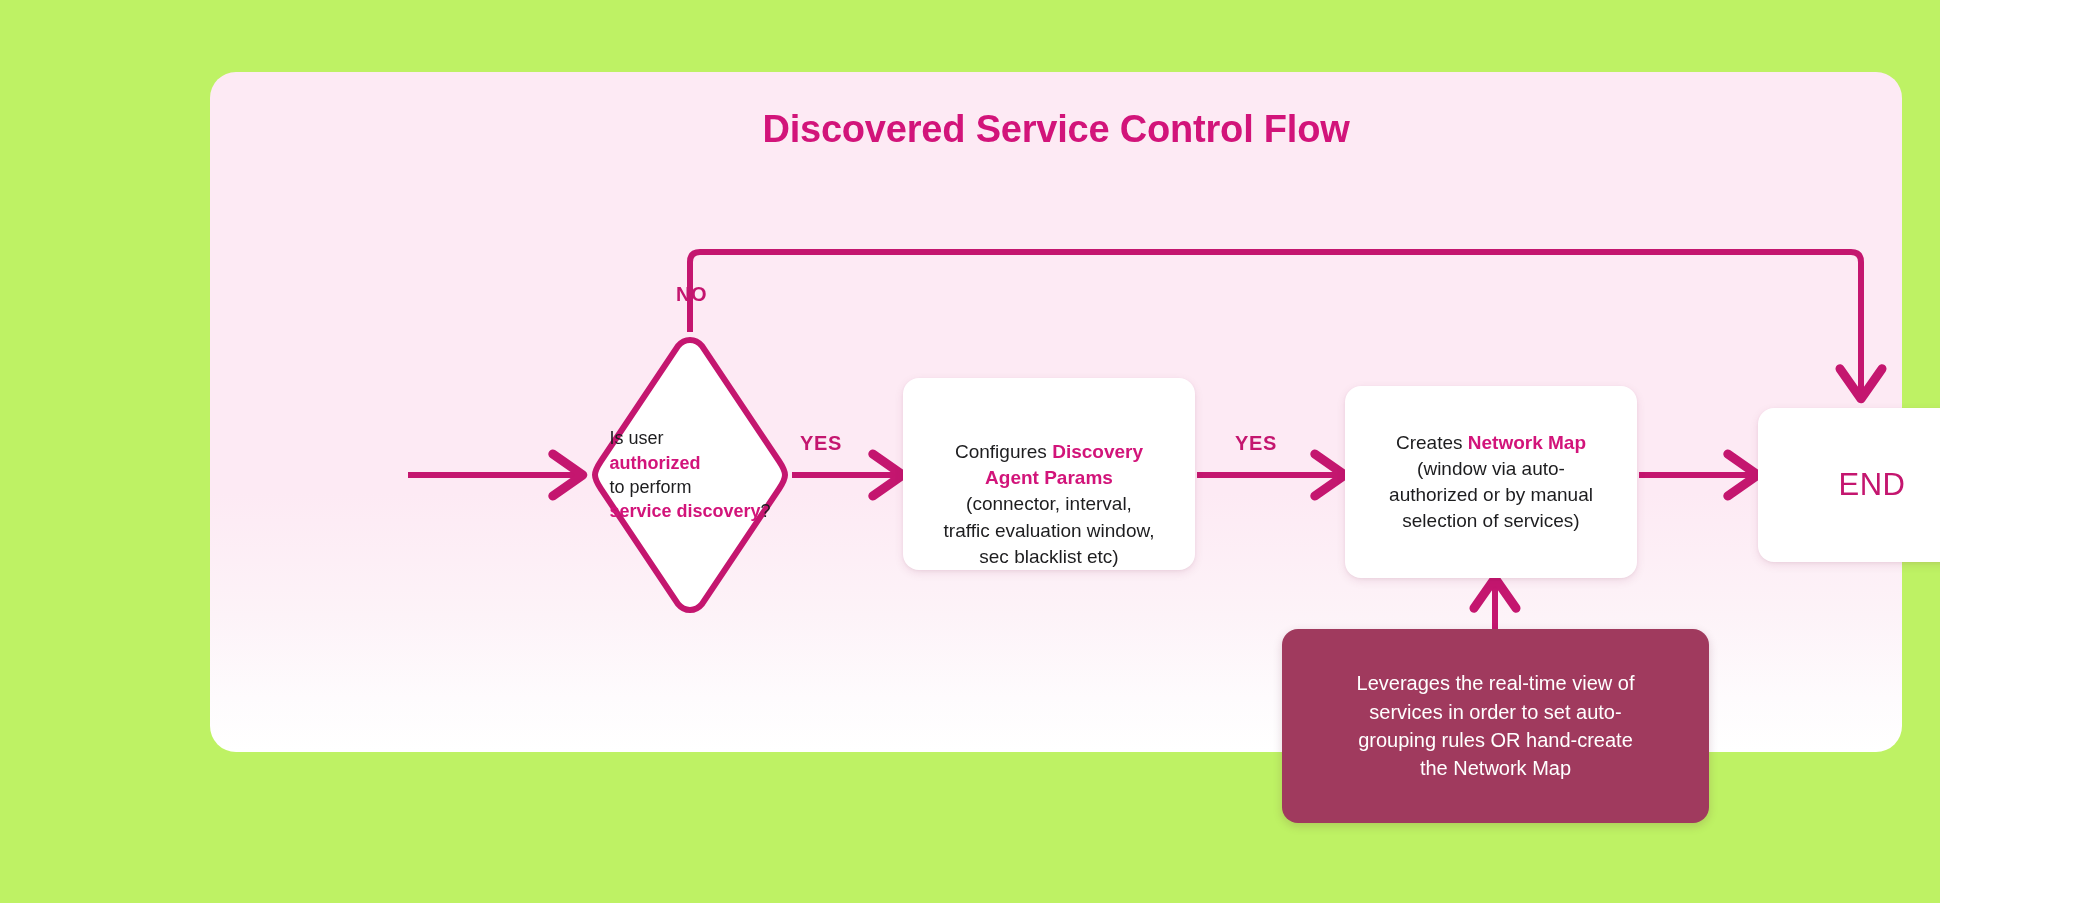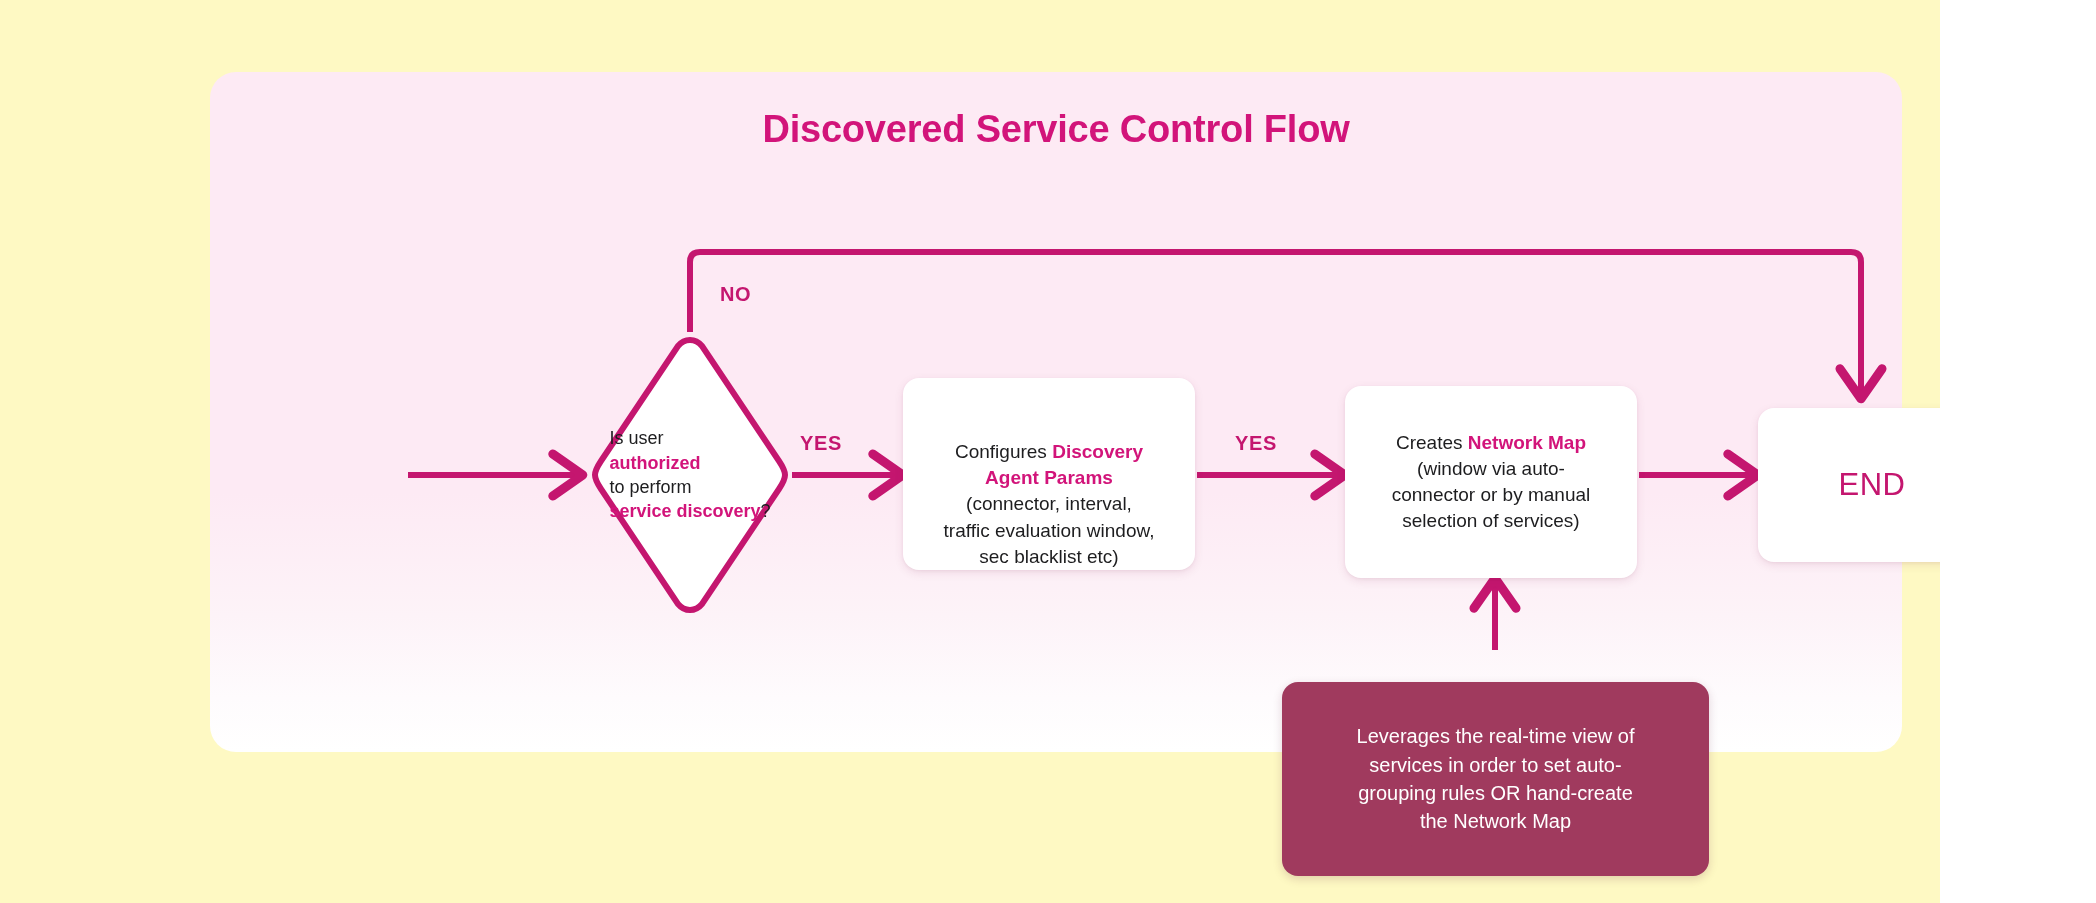--- a/index.html
+++ b/index.html
@@ -7,21 +7,21 @@
     padding: 0;
     background: #ffffff;
   }
   body {
     font-family: "Liberation Sans", sans-serif;
   }
   #stage {
     position: relative;
     width: 1940px;
     height: 903px;
-    background: #fef9c3;
+    background: #bef264;
     overflow: hidden;
   }
 
   
   #panel {
     position: absolute;
     left: 210px;
     top: 72px;
     width: 1692px;
     height: 680px;
@@ -73,21 +73,21 @@
   #node-end .txt {
     color: #c4166f;
     font-size: 31px;
     font-weight: 500;
     letter-spacing: 0.5px;
   }
 
   
   #node-note {
     position: absolute;
-    left: 1282px; top: 682px; width: 427px; height: 194px;
+    left: 1282px; top: 629px; width: 427px; height: 194px;
     background: #a03a5e;
     border-radius: 16px;
     box-shadow: 0 3px 10px rgba(90, 20, 50, 0.18);
     display: flex;
     align-items: center;
     justify-content: center;
     text-align: center;
     color: #ffffff;
     font-size: 20px;
     line-height: 1.42;
@@ -124,21 +124,21 @@
   }
 
   
   .edge-label {
     position: absolute;
     color: #c4166f;
     font-weight: bold;
     font-size: 20px;
     letter-spacing: 0.6px;
   }
-  #label-no  { left: 676px;  top: 283px; margin-left: 44px; }
+  #label-no  { left: 676px;  top: 283px; }
   #label-yes1{ left: 800px;  top: 432px; }
   #label-yes2{ left: 1235px; top: 432px; }
 
   
   #title {
     position: absolute;
     left: 210px;
     top: 108px;
     width: 1692px;
     text-align: center;
@@ -216,21 +216,21 @@
       <span>(connector, interval,</span><br>
       <span>traffic evaluation window,</span><br>
       <span>sec blacklist etc)</span>
     </div>
   </div>
 
   <div class="node" id="node-netmap">
     <div class="txt">
       <span>Creates <span class="hl">Network Map</span></span><br>
       <span>(window via auto-</span><br>
-      <span>connector or by manual</span><br>
+      <span>authorized or by manual</span><br>
       <span>selection of services)</span>
     </div>
   </div>
 
   <div class="node" id="node-end">
     <div class="txt">END</div>
   </div>
 
   <div id="node-note">
     <div class="txt">

